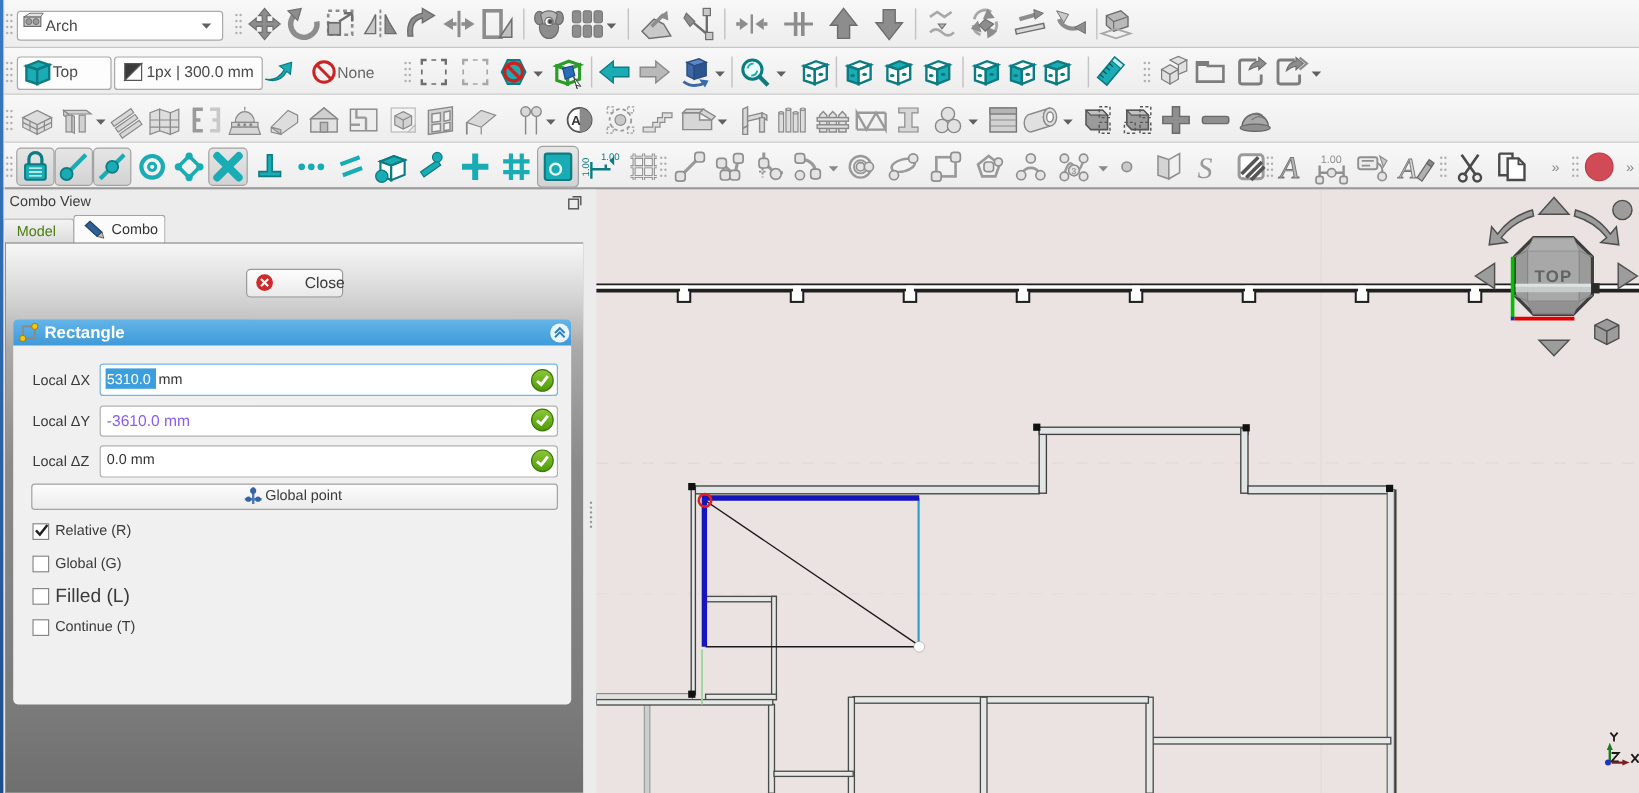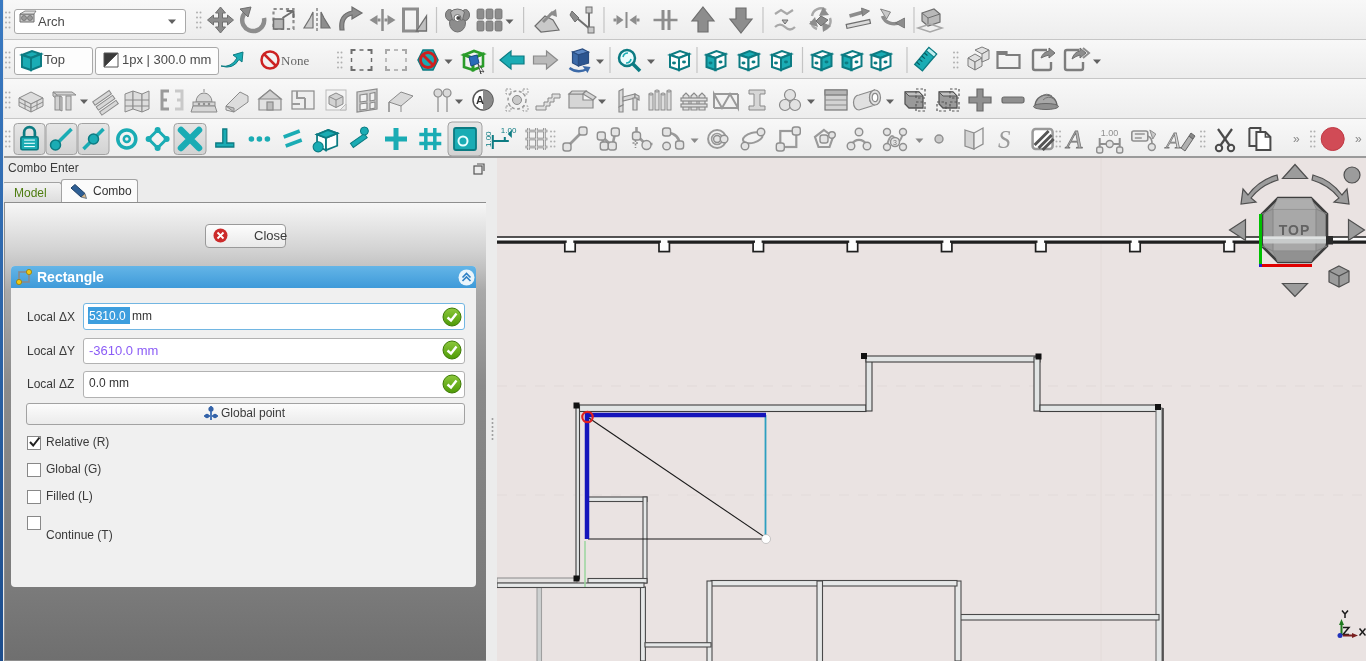--- a/index.html
+++ b/index.html
@@ -838,24 +838,24 @@
 <div class="abs" style="left:14px;top:9px;width:170px;height:23px;background:#fff;
      border:1px solid #a9a9a9;border-radius:3px;"></div>
 <div class="abs" style="left:38px;top:14px;font-size:13px;color:#4a4a4a;z-index:6;">Arch</div>
 
 <div class="abs" style="left:14px;top:47px;width:77px;height:26px;background:#fdfdfd;
      border:1px solid #a9a9a9;border-radius:3px;"></div>
 <div class="abs" style="left:44px;top:52px;font-size:13px;color:#4a4a4a;z-index:6;">Top</div>
 <div class="abs" style="left:95px;top:47px;width:122px;height:26px;background:#fdfdfd;
      border:1px solid #a9a9a9;border-radius:3px;"></div>
 <div class="abs" style="left:122px;top:52px;font-size:13px;color:#4a4a4a;z-index:6;">1px | 300.0 mm</div>
-<div class="abs" style="left:281px;top:53px;font-size:13px;color:#666;z-index:6;font-family:Liberation Serif, serif;">None</div>
+<div class="abs" style="left:281px;top:53px;font-size:13px;color:#666;z-index:6;">None</div>
 
 <div class="abs" style="left:0;top:158px;width:497px;height:503px;background:#ececec;"></div>
-<div class="abs" style="left:8px;top:161px;font-size:12px;color:#3c3c3c;">Combo Enter</div>
+<div class="abs" style="left:8px;top:161px;font-size:12px;color:#3c3c3c;">Combo View</div>
 
 <svg class="abs" style="left:473px;top:162px;" width="13" height="13" viewBox="0 0 13 13">
 <rect x="1" y="4" width="8" height="8" fill="#ececec" stroke="#555" stroke-width="1.2"></rect>
 <path d="M4 2 L11 2 L11 9" fill="none" stroke="#555" stroke-width="1.2"></path>
 </svg>
 
 <div class="abs" style="left:2px;top:182px;width:58px;height:20px;background:linear-gradient(#f3f3f3,#dcdcdc);border:1px solid #a2a2a2;border-bottom:none;border-radius:3px 3px 0 0;"></div>
 <div class="abs" style="left:14px;top:186px;font-size:12px;color:#4d7c0f;">Model</div>
 <div class="abs" style="left:61px;top:179px;width:75px;height:23px;background:#fbfbfb;
      border:1px solid #a2a2a2;border-bottom:none;border-radius:3px 3px 0 0;"></div>
@@ -934,23 +934,23 @@
     <circle cx="4" cy="11" r="2.2" fill="#3563a8"></circle>
     <circle cx="12" cy="11" r="2.2" fill="#3563a8"></circle>
 </svg>
 <div class="abs" style="left:221px;top:406px;font-size:12px;color:#3a3a3a;">Global point</div>
 
 <div class="abs" style="left:27px;top:436px;width:12px;height:12px;background:#fff;border:1px solid #888;"></div>
 <div class="abs" style="left:46px;top:435px;font-size:12px;color:#3a3a3a;">Relative (R)</div>
 <div class="abs" style="left:27px;top:463px;width:12px;height:12px;background:#fff;border:1px solid #888;"></div>
 <div class="abs" style="left:46px;top:462px;font-size:12px;color:#3a3a3a;">Global (G)</div>
 <div class="abs" style="left:27px;top:490px;width:12px;height:12px;background:#fff;border:1px solid #888;"></div>
-<div class="abs" style="left:46px;top:489px;font-size:12px;color:#3a3a3a;">Filled (L)</div>
+<div class="abs" style="left:46px;top:489px;font-size:16px;color:#3a3a3a;">Filled (L)</div>
 <div class="abs" style="left:27px;top:516px;width:12px;height:12px;background:#fff;border:1px solid #888;"></div>
-<div class="abs" style="left:46px;top:515px;font-size:12px;color:#3a3a3a;margin-top:13px;">Continue (T)</div>
+<div class="abs" style="left:46px;top:515px;font-size:12px;color:#3a3a3a;">Continue (T)</div>
 <svg class="abs" style="left:27px;top:434px;" width="16" height="16" viewBox="0 0 16 16">
   <path d="M3 8 L6.2 11.5 L12.5 3.5" fill="none" stroke="#222" stroke-width="2"></path>
 </svg>
 
 <div class="abs" style="left:486px;top:158px;width:11px;height:503px;background:#ececec;"></div>
 <svg class="abs" style="left:486px;top:416px;" width="11" height="26">
 <g fill="#999">
       <circle cx="6.5" cy="3" r="1"></circle>
       <circle cx="6.5" cy="7" r="1"></circle>
       <circle cx="6.5" cy="11" r="1"></circle>

